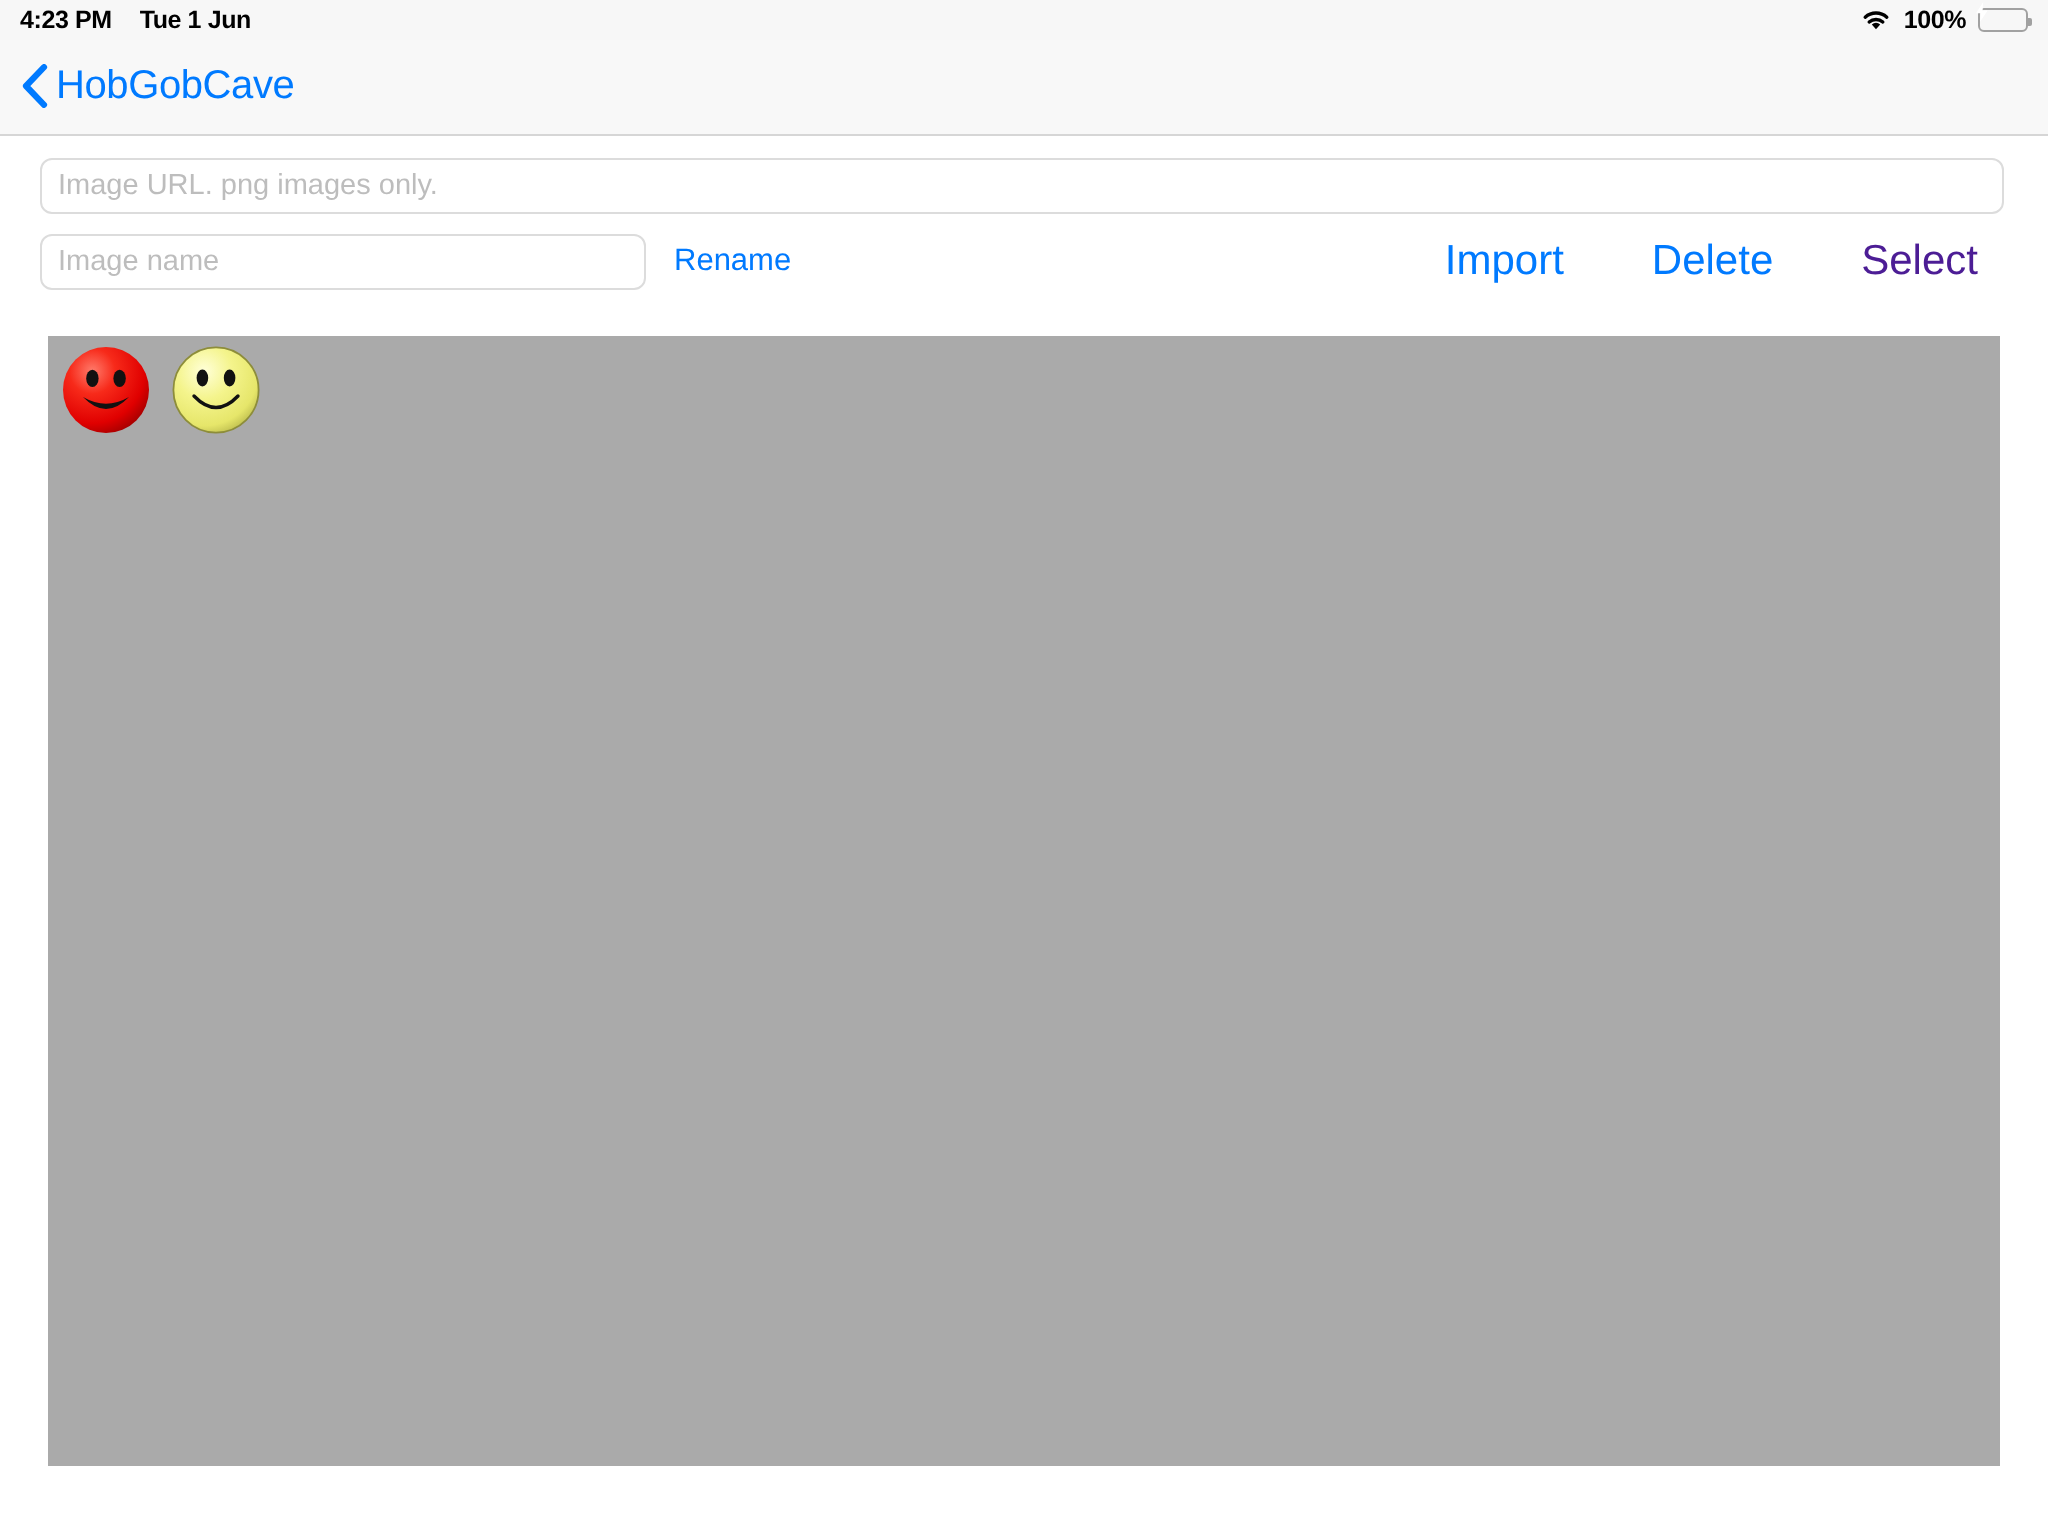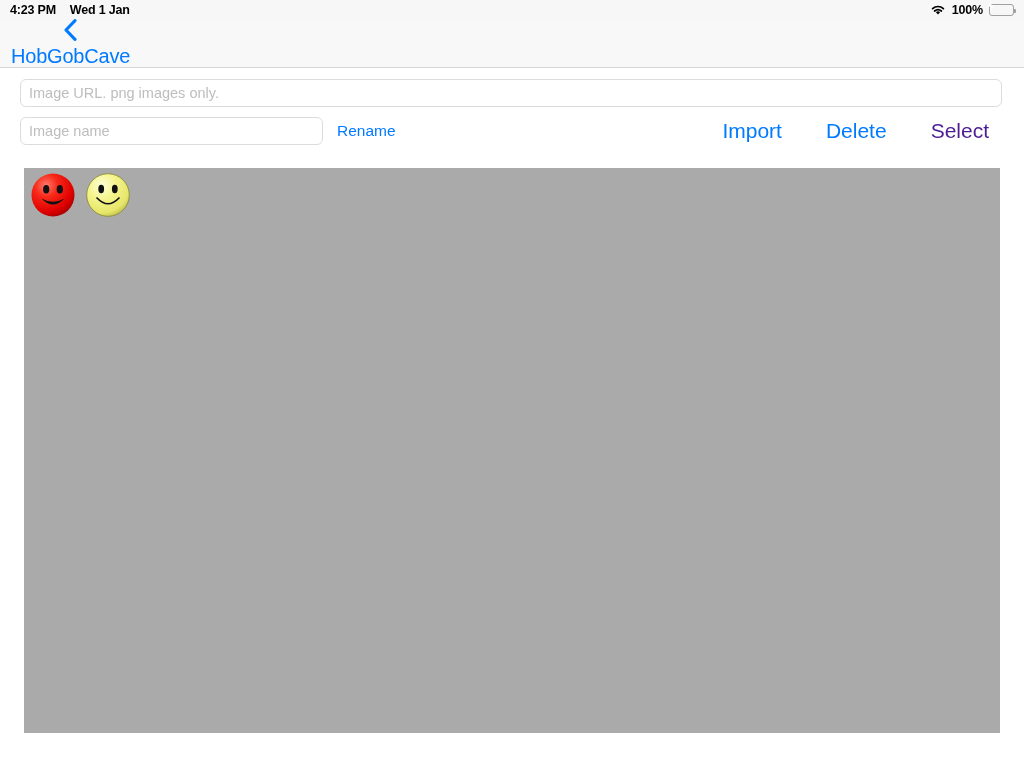--- a/index.html
+++ b/index.html
@@ -101,26 +101,25 @@
     width: 1024px;
     height: 48px;
     background: #f8f8f8;
     border-bottom: 1px solid #d6d6d6;
     box-sizing: border-box;
     display: flex;
     align-items: center;
   }
   .back-button {
     display: flex;
-    align-items: center;
+    align-items: flex-start;
     gap: 4px;
     padding-left: 11px;
     cursor: pointer;
     user-select: none;
-    flex-direction: column;
   }
   .chevron-left {
     display: block;
     width: 13px;
     height: 22px;
     flex: none;
   }
   .back-label {
     font-size: 20px;
     color: #007aff;
@@ -223,21 +222,21 @@
     cursor: pointer;
     display: block;
   }
 </style>
 </head>
 <body>
 
 <div class="status-bar">
   <div class="status-left">
     <span class="status-time">4:23 PM</span>
-    <span class="status-date">Wed 1 Jan</span>
+    <span class="status-date">Tue 1 Jun</span>
   </div>
   <div class="status-right">
     <span>
       <svg class="wifi-icon" viewBox="0 0 16 12" aria-hidden="true">
         <path d="M8 10.6 L5.9 8.2 A3.2 3.2 0 0 1 10.1 8.2 Z" fill="#000"></path>
         <path d="M2.6 4.6 A8 8 0 0 1 13.4 4.6" stroke="#000" stroke-width="1.7" fill="none" stroke-linecap="round"></path>
         <path d="M4.6 7.0 A5.2 5.2 0 0 1 11.4 7.0" stroke="#000" stroke-width="1.7" fill="none" stroke-linecap="round"></path>
       </svg>
     </span>
     <span class="battery-pct">100%</span>

